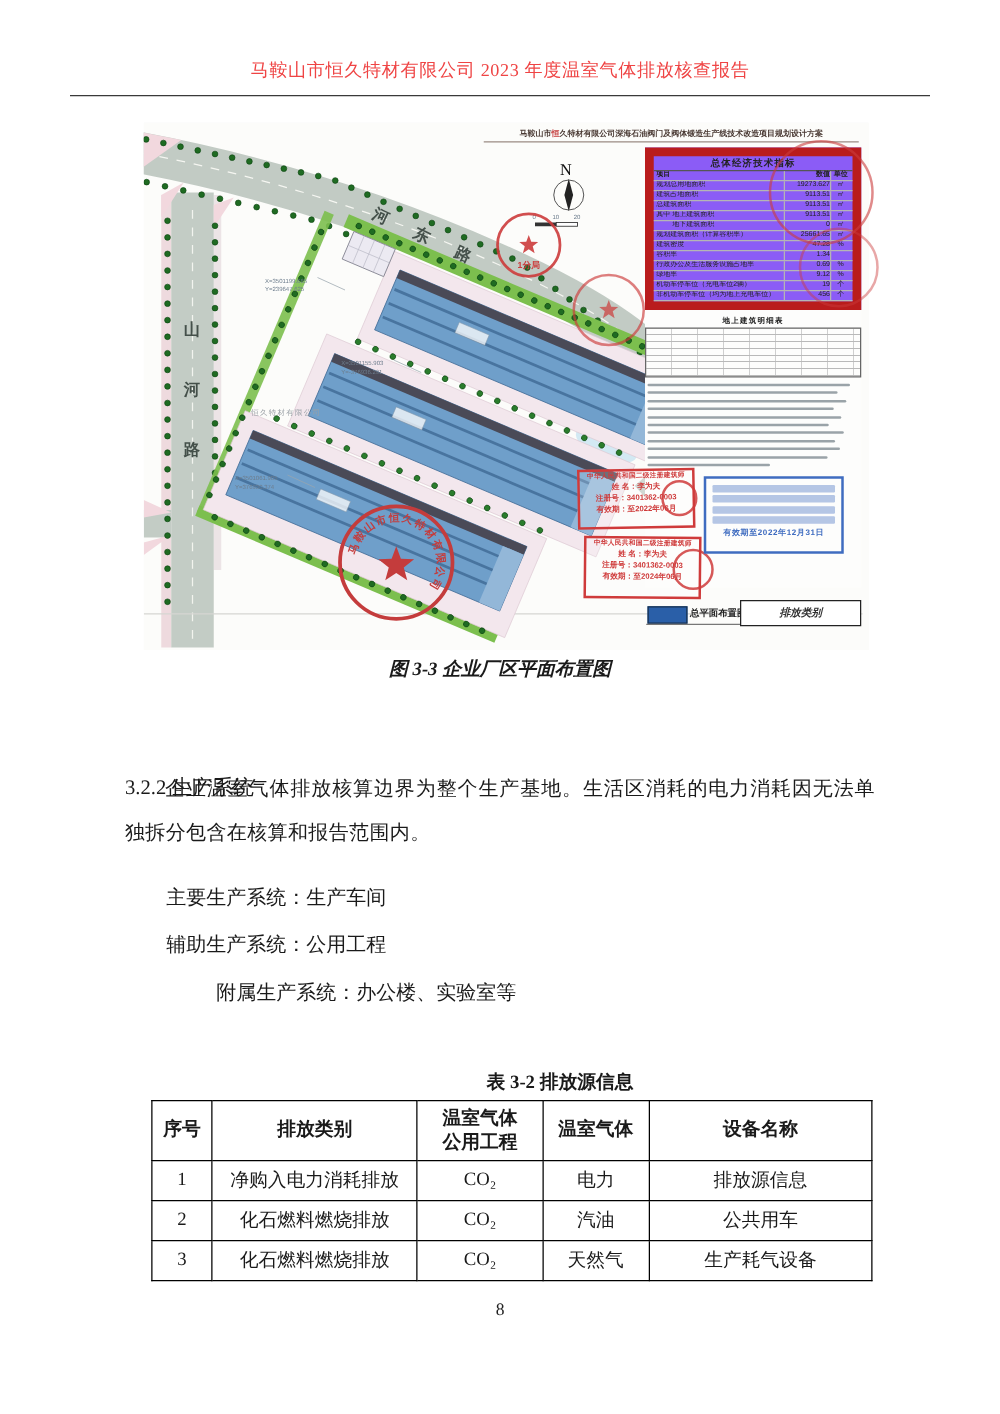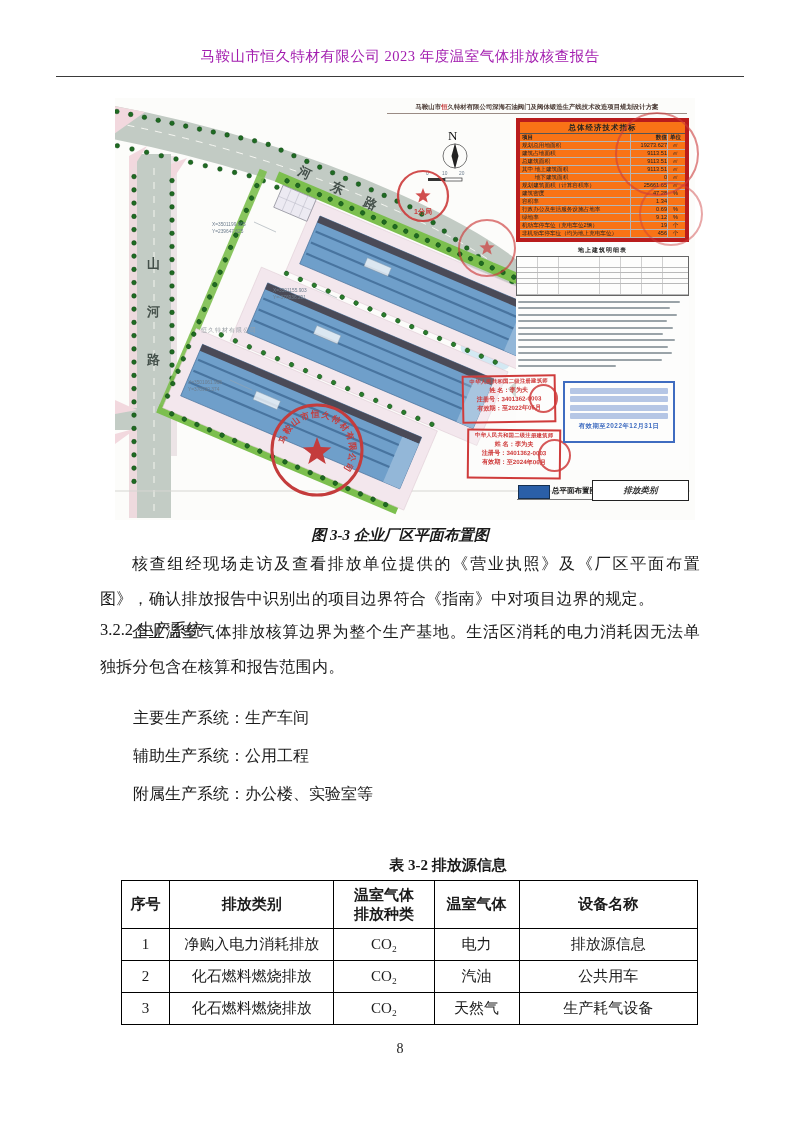--- a/index.html
+++ b/index.html
@@ -1,32 +1,32 @@
 <!DOCTYPE html>
 <html><head>
 <meta charset="utf-8">
 <style>
   html,body{margin:0;padding:0;background:#ffffff;}
   .page{position:relative;width:800px;height:1131px;background:#ffffff;overflow:hidden;
         font-family:"Liberation Serif","DejaVu Serif",serif;color:#1a1a1a;}
   
   .doc-header{position:absolute;top:47px;left:0;width:100%;text-align:center;
-              font-size:14.5px;color:#a21caf;letter-spacing:.5px;}
+              font-size:14.5px;color:#ef4444;letter-spacing:.5px;}
   .header-rule{position:absolute;top:76px;left:56px;width:688px;border-top:1.5px solid #3a3a3a;}
   
   .figure{position:absolute;left:115px;top:98px;width:580px;height:422px;background:#fcfcfa;}
   .figure svg{position:absolute;left:0;top:0;}
   .plan-title{position:absolute;left:272px;top:5px;width:300px;text-align:center;
               font-size:6.4px;color:#4a3a34;border-bottom:1px solid #9a8b84;padding-bottom:1px;
               font-family:"Liberation Sans",sans-serif;font-weight:bold;white-space:nowrap;}
   .plan-title .red{color:#c43c3c;}
   
   .panel{position:absolute;left:401px;top:20px;width:173px;height:352px;background:#fdfdfc;
          font-family:"Liberation Sans",sans-serif;color:#222;}
-  .econ{border:4px solid #b91c1c;background:#f97316;}
+  .econ{border:7px solid #b91c1c;background:#8b5cf6;}
   .econ-title{font-size:7.5px;font-weight:bold;text-align:center;height:11px;line-height:11px;
               border-bottom:1px solid #555;letter-spacing:1px;}
   .econ-head,.econ-row{display:flex;height:7px;line-height:7px;font-size:5.6px;
               border-bottom:.5px solid #b5b5b5;padding:0 2px;}
   .econ-head{font-weight:bold;}
   .econ-c1{flex:1;white-space:nowrap;overflow:hidden;}
   .econ-c2{width:36px;text-align:right;border-left:.5px solid #b5b5b5;}
   .econ-c3{width:15px;text-align:center;border-left:.5px solid #b5b5b5;}
   .detail{margin-top:4px;}
   .detail-title{font-size:6px;font-weight:bold;text-align:center;letter-spacing:1px;}
@@ -62,21 +62,21 @@
   .scheme-box{position:absolute;left:477px;top:382px;width:95px;height:19px;border:1.5px solid #222;
               text-align:center;line-height:19px;font-size:8.5px;font-style:italic;font-weight:bold;
               background:#fff;color:#333;}
   
   .para{position:absolute;left:100px;width:600px;font-size:16px;line-height:35px;
         text-align:justify;text-indent:2em;letter-spacing:.3px;}
   .p1{top:546px;}  .p2{top:614px;}
   .hsec{position:absolute;left:100px;font-size:16.5px;font-weight:normal;white-space:nowrap;text-align:center;}
   .h322{top:619px;} .h323{top:829px;}
   .sys-line{position:absolute;left:133px;font-size:16px;white-space:nowrap;}
-  .sys1{top:708px;} .sys2{top:746px;} .sys3{top:784px;}
+  .sys1{top:708px;} .sys2{top:746px;} .sys3{top:784px;margin-left:40px;}
   .fig-caption{position:absolute;top:526px;left:0;width:100%;text-align:center;
                font-size:15px;font-weight:bold;font-style:italic;}
   .tbl-caption{position:absolute;top:856px;left:0;width:100%;text-align:center;
                font-size:15px;font-weight:bold;padding-left:48px;}
   
   .emis{position:absolute;left:121px;top:880px;width:577px;border-collapse:collapse;
         table-layout:fixed;font-size:15px;}
   .emis th,.emis td{border:1.6px solid #000;text-align:center;vertical-align:middle;padding:0;}
   .emis th{font-weight:bold;height:47px;line-height:1.25;}
   .emis td{height:31px;}
@@ -534,21 +534,20 @@
       <div class="b-line">有效期至2022年12月31日</div>
     </div>
 
     <div class="legend-swatch"></div>
     <div class="legend-label">总平面布置图</div>
     <div class="legend-line"></div>
     <div class="scheme-box">排放类别</div>
   </div>
 
   <div class="fig-caption">图 3-3  企业厂区平面布置图</div>
-  <div class="para p1">核查组经现场走访及查看排放单位提供的《营业执照》及《厂区平面布置图》，确认排放报告中识别出的项目边界符合《指南》中对项目边界的规定。</div>
   <div class="hsec h322">3.2.2  生产系统</div>
   <div class="para p2">企业温室气体排放核算边界为整个生产基地。生活区消耗的电力消耗因无法单独拆分包含在核算和报告范围内。</div>
   <div class="sys-line sys2">辅助生产系统：公用工程</div>
   <div class="sys-line sys1">主要生产系统：生产车间</div>
   <div class="sys-line sys3">附属生产系统：办公楼、实验室等</div>
   <div class="tbl-caption">表 3-2  排放源信息</div>
 
   <table class="emis">
     <colgroup>
       <col style="width:48px">
@@ -556,21 +555,21 @@
         <col style="width:100px">
       <col style="width:85px">
         <col style="width:178px">
     </colgroup>
     <thead>
         <tr id="emis-head">
           <th>序号</th>
           <th>排放类别</th>
           <th>
             <div>温室气体</div>
-            <div>排放种类</div>
+            <div>公用工程</div>
           </th>
           <th>温室气体</th>
           <th>设备名称</th>
         </tr>
       </thead>
     <tbody id="emis-body">
         <tr>
           <td>1</td>
           <td>净购入电力消耗排放</td>
           <td>CO₂</td>

